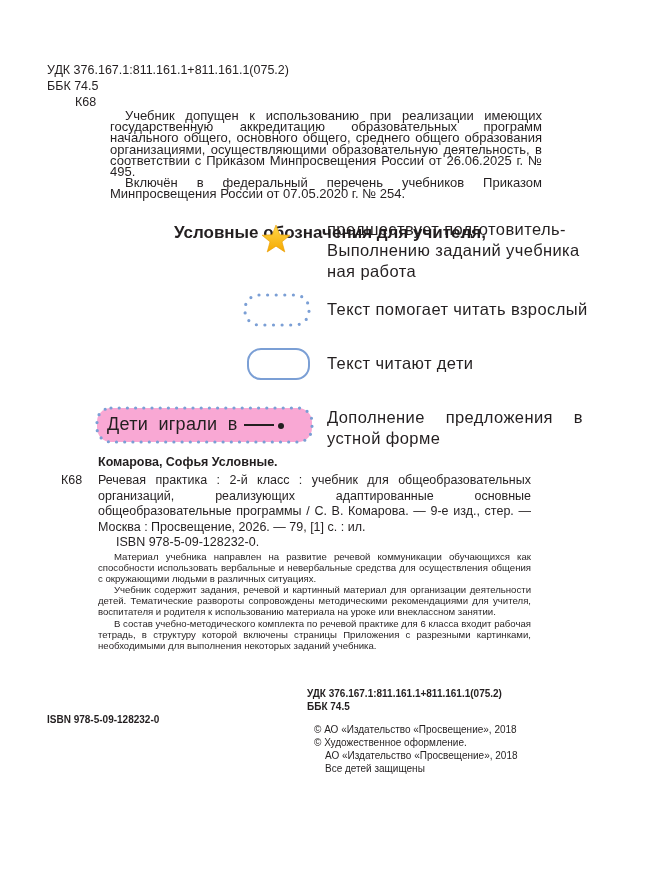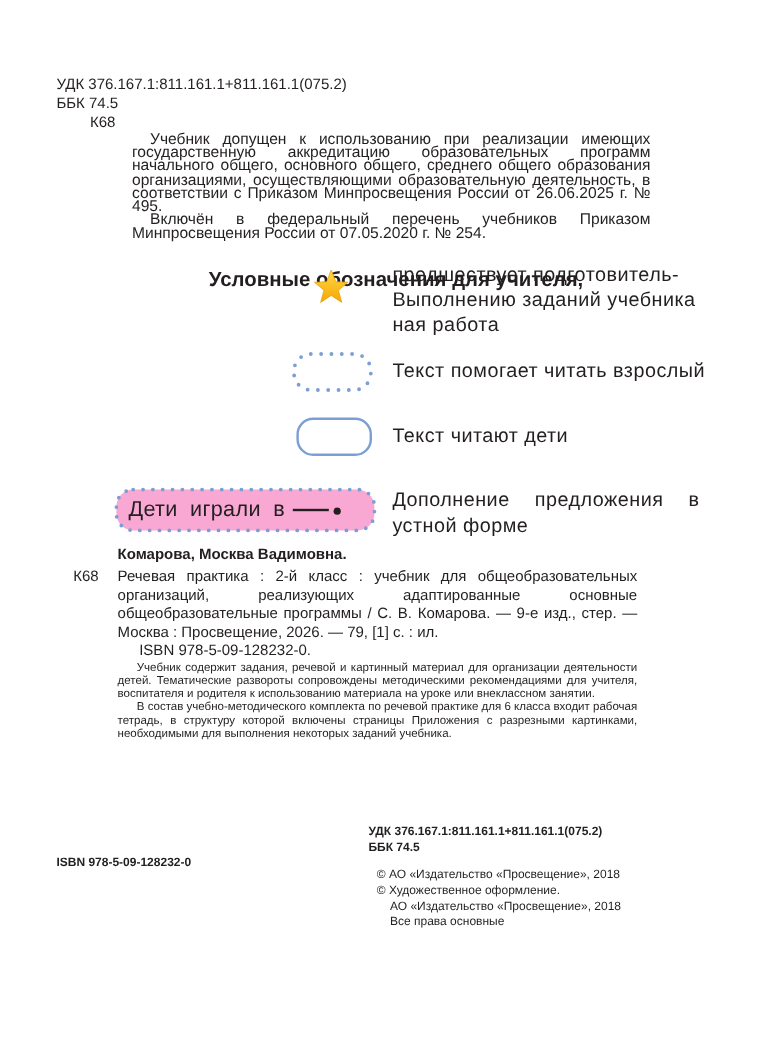--- a/index.html
+++ b/index.html
@@ -91,37 +91,38 @@
 </div>
 <div class="abs legend-text lt4">
   <div class="l1">
     <span>Дополнение</span>
     <span>предложения</span>
     <span>в</span>
   </div>
   <div>устной форме</div>
 </div>
 
-<div class="abs author">Комарова, Москва Вадимовна.</div>
+<div class="abs author">Комарова, Софья Условные.</div>
 <div class="abs k68-main">К68</div>
 <div class="abs biblio">
   <p>Речевая практика : 2-й класс : учебник для общеобразовательных организаций, реализующих адаптированные основные общеобразовательные программы / С. В. Комарова. — 9-е изд., стер. — Москва : Просвещение, 2026. — 79, [1] с. : ил.</p>
 </div>
 <div class="abs isbn-line">ISBN 978-5-09-128232-0.</div>
 
 <div class="abs annot">
+  <p>Материал учебника направлен на развитие речевой коммуникации обучающихся как способности использовать вербальные и невербальные средства для осуществления общения с окружающими людьми в различных ситуациях.</p>
   <p>Учебник содержит задания, речевой и картинный материал для организации деятельности детей. Тематические развороты сопровождены методическими рекомендациями для учителя, воспитателя и родителя к использованию материала на уроке или внеклассном занятии.</p>
   <p>В состав учебно-методического комплекта по речевой практике для 6 класса входит рабочая тетрадь, в структуру которой включены страницы Приложения с разрезными картинками, необходимыми для выполнения некоторых заданий учебника.</p>
 </div>
 
 <div class="abs udk-bottom">
   <div>УДК 376.167.1:811.161.1+811.161.1(075.2)</div>
   <div>ББК 74.5</div>
 </div>
 
 <div class="abs isbn-bottom">ISBN 978-5-09-128232-0</div>
 
 <div class="abs copyright">
   <div>© АО «Издательство «Просвещение», 2018</div>
   <div>© Художественное оформление.</div>
   <div class="indent">АО «Издательство «Просвещение», 2018</div>
-  <div class="indent">Все права основные</div>
+  <div class="indent">Все детей защищены</div>
 </div>
 
 </body></html>

